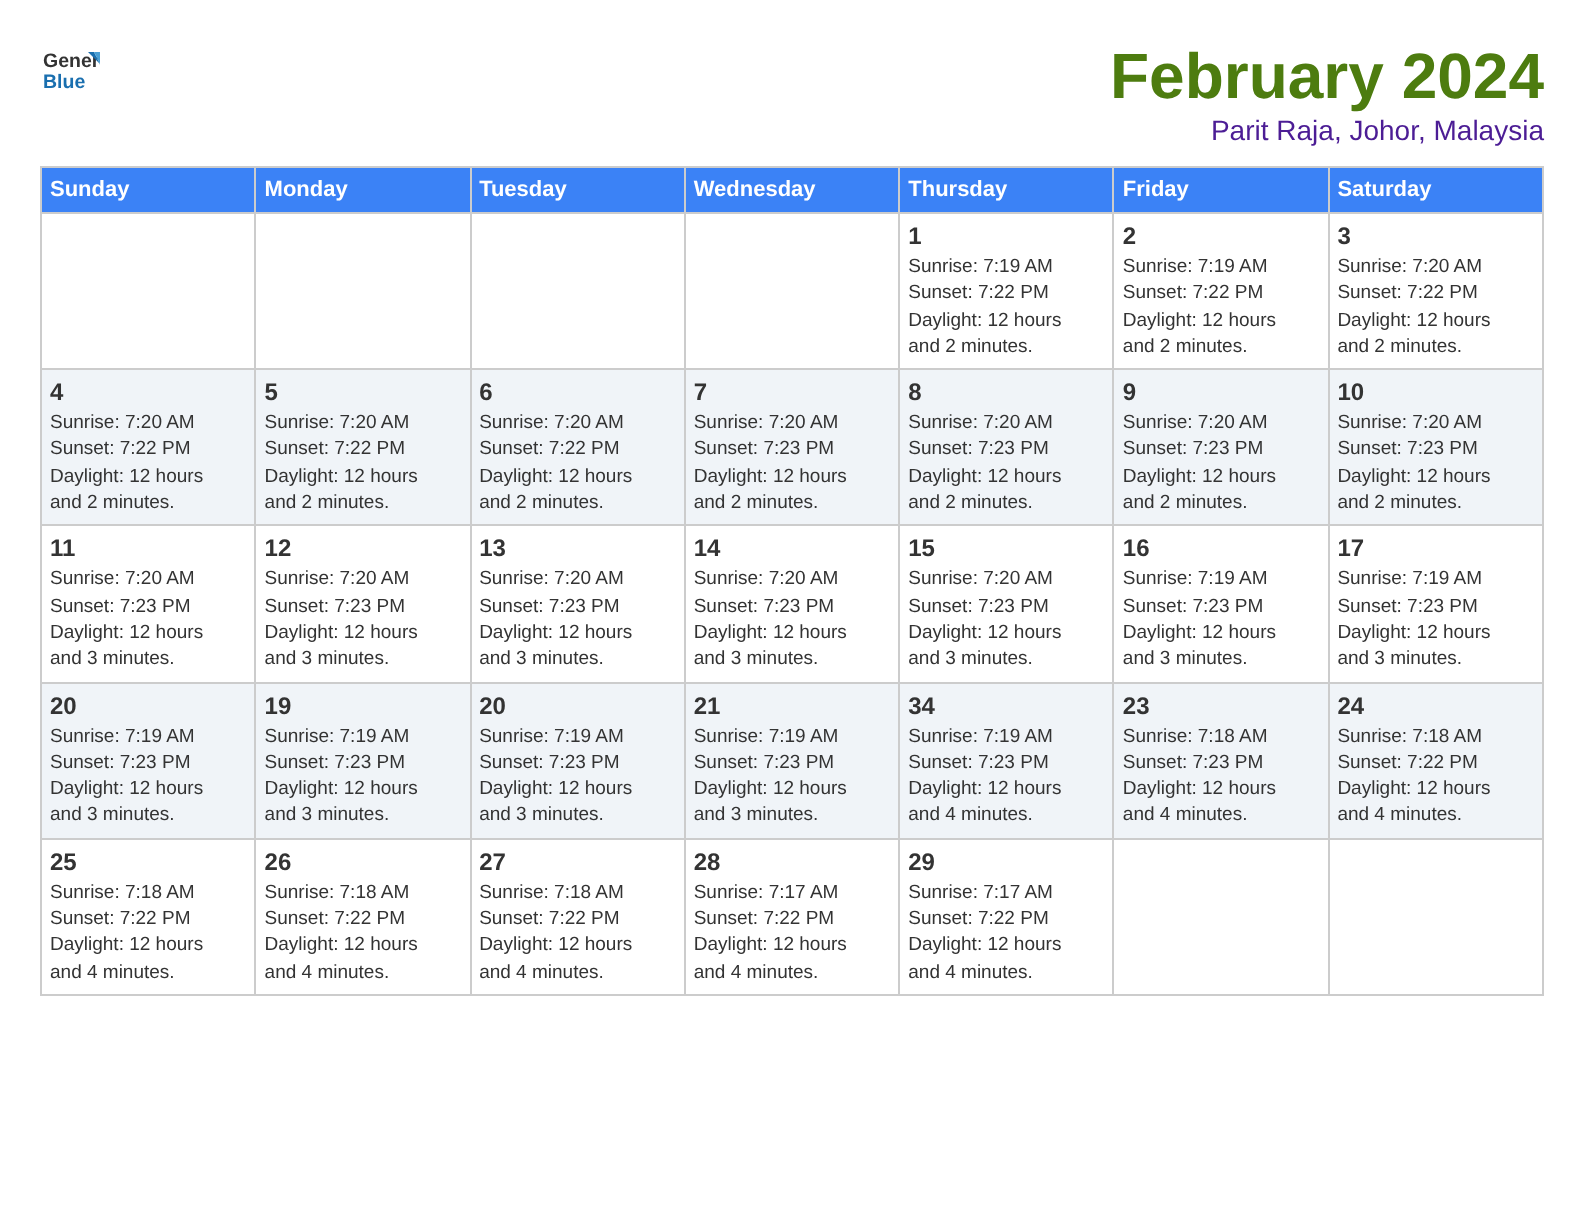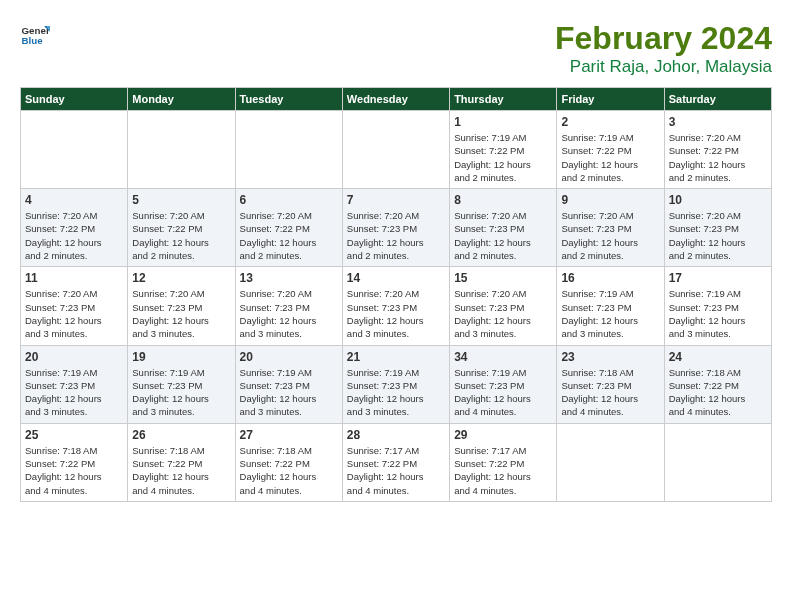--- a/index.html
+++ b/index.html
@@ -27,22 +27,22 @@
     }
     .title-block {
       text-align: right;
     }
     .month-title {
       font-size: 32px;
       font-weight: bold;
       color: #4d7c0f;
     }
     .location {
-      font-size: 17px;
-      color: #15803d;
+      font-size: 14px;
+      color: #4c1d95;
     }
     .calendar {
       width: 100%;
       border-collapse: collapse;
       font-size: 10px;
     }
     .calendar th {
       background: #1a6faf;
       color: #fff;
       padding: 5px 4px;
@@ -72,21 +72,21 @@
     .empty-cell {
       background: #f9f9f9;
     }
     tr:nth-child(even) td {
       background: #f0f4f8;
     }
     tr:nth-child(odd) td {
       background: #fff;
     }
     .calendar thead tr th {
-      background: #14532d;
+      background: #3b82f6;
       margin-left: 11px;
     }
   </style>
 </head>
 <body>
 
 <div class="header">
   <div class="logo">
     <svg class="logo-icon" viewBox="0 0 40 40">
       <text x="2" y="18" font-size="13" font-weight="bold" fill="#333" font-family="Arial">General</text>

